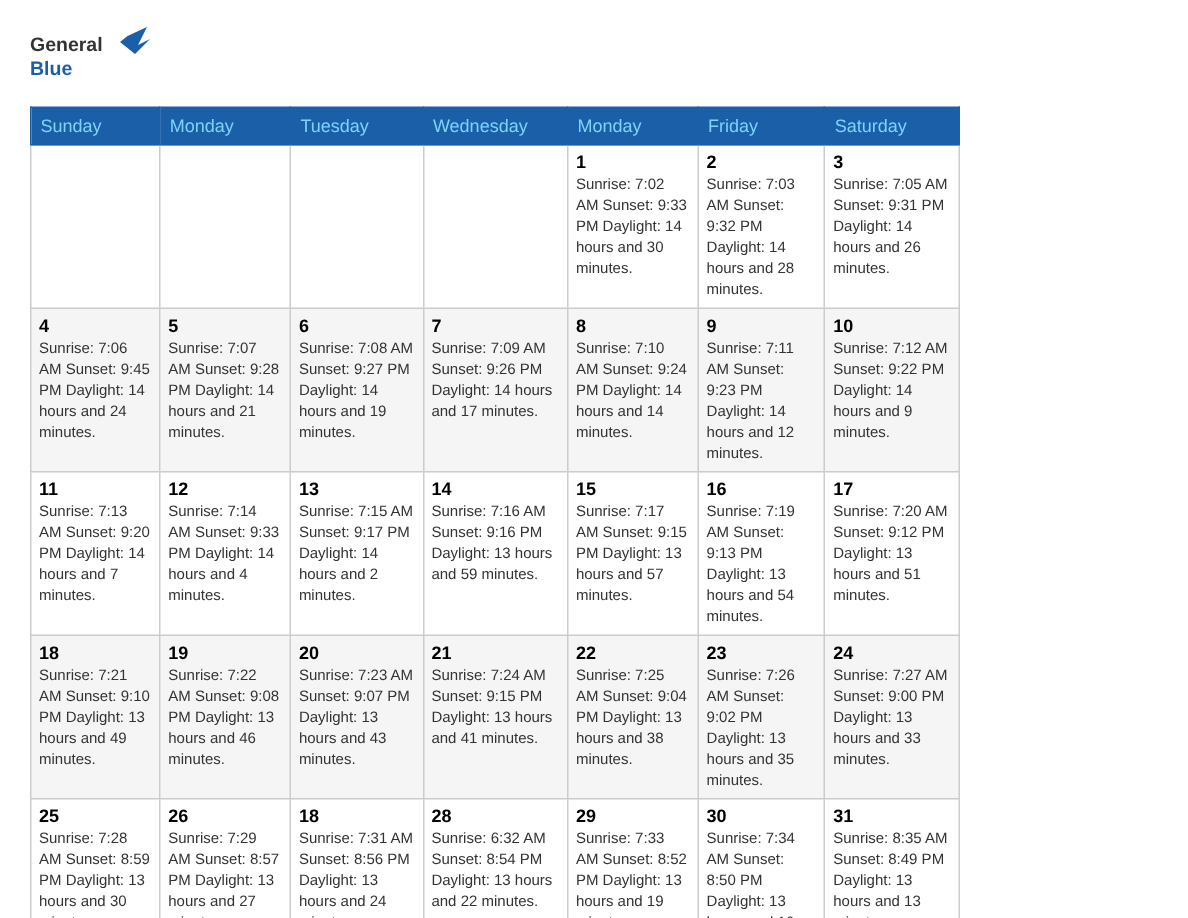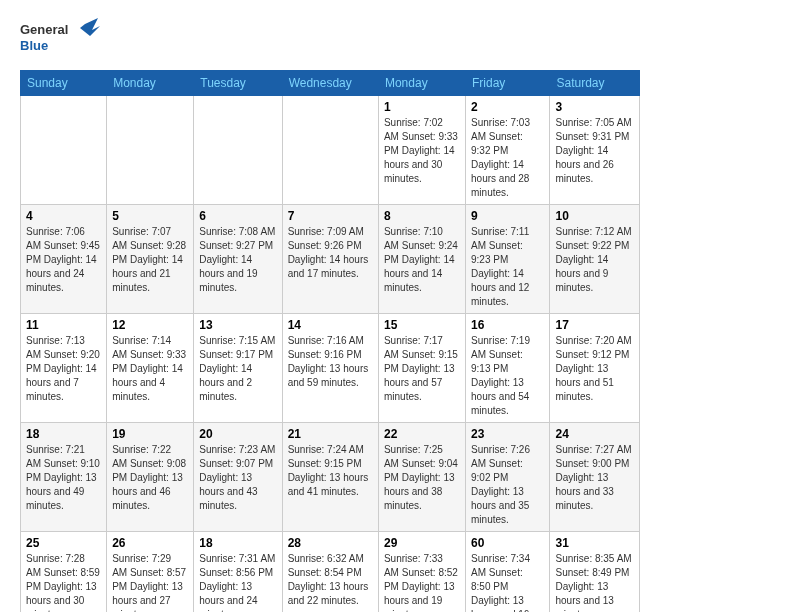--- a/index.html
+++ b/index.html
@@ -327,21 +327,21 @@
 and 22 minutes.</div>
           </td>
           <td>
             <span class="day-num">29</span>
             <div class="day-info">Sunrise: 7:33 AM
 Sunset: 8:52 PM
 Daylight: 13 hours
 and 19 minutes.</div>
           </td>
           <td>
-            <span class="day-num">60</span>
+            <span class="day-num">30</span>
             <div class="day-info">Sunrise: 7:34 AM
 Sunset: 8:50 PM
 Daylight: 13 hours
 and 16 minutes.</div>
           </td>
           <td>
             <span class="day-num">31</span>
             <div class="day-info">Sunrise: 8:35 AM
 Sunset: 8:49 PM
 Daylight: 13 hours

